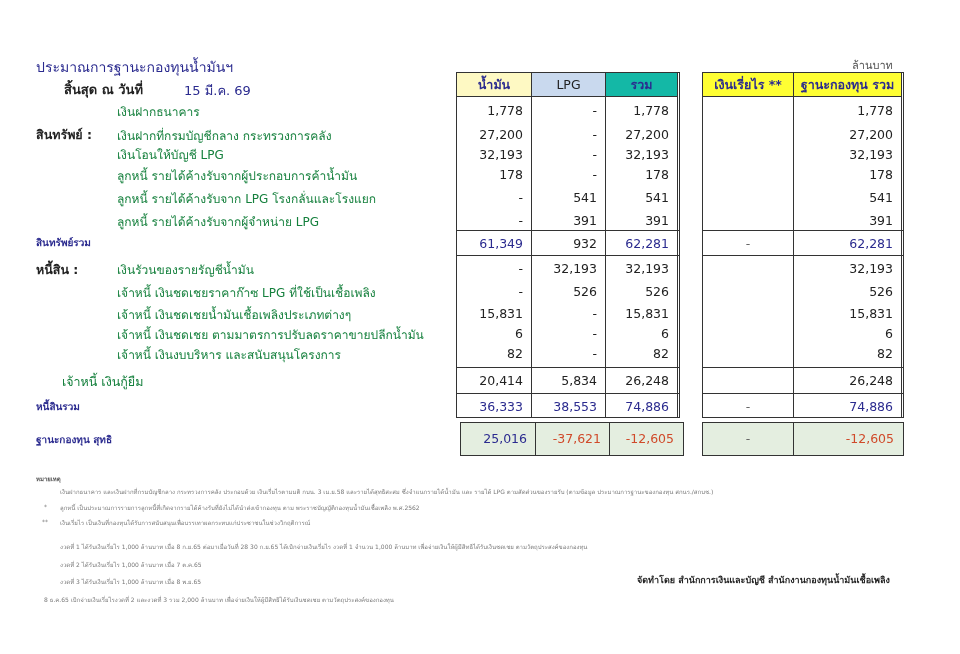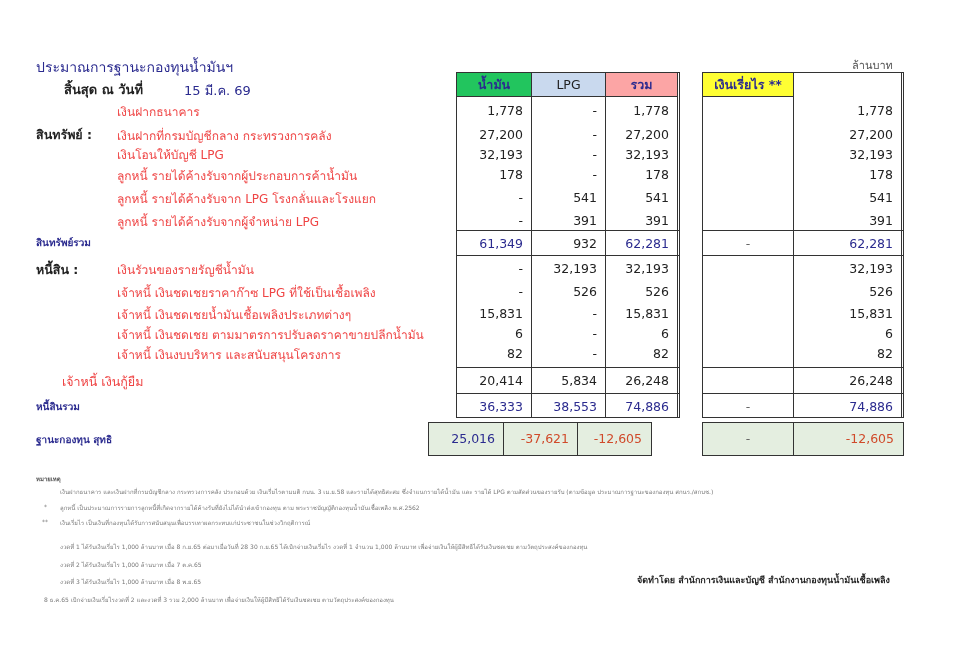--- a/index.html
+++ b/index.html
@@ -6,21 +6,21 @@
   body { width:960px; height:654px; position:relative; overflow:hidden;
          font-family:"DejaVu Sans", "Liberation Sans", sans-serif; color:#222; }
   .abs { position:absolute; }
   .title { left:36px; top:56px; font-size:14px; font-weight:normal; color:#2b2b8f; }
   .date-label { left:64px; top:79px; font-size:13px; font-weight:bold; color:#222; }
   .date-value { left:184px; top:80px; font-size:13px; color:#2b2b8f; }
   .unit { left:852px; top:56px; font-size:11px; color:#555; }
 
   .sec { font-size:12.5px; font-weight:bold; color:#222; }
   .sec-blue { font-size:10px; font-weight:bold; color:#2b2b8f; }
-  .item { font-size:12px; color:#ef4444; white-space:nowrap; }
+  .item { font-size:12px; color:#15803d; white-space:nowrap; }
 
   
   .tbl { position:absolute; border:1.5px solid #333; box-sizing:border-box; }
   .col { position:absolute; top:0; bottom:0; border-right:1px solid #333; box-sizing:border-box; }
   .col:last-child { border-right:none; }
   .hdr { position:absolute; left:0; right:0; top:0; height:24px; border-bottom:1px solid #333;
          display:flex; align-items:center; justify-content:center; font-size:12.5px; font-weight:bold; box-sizing:border-box; }
   .cell { position:absolute; right:8px; font-size:12.5px; color:#222; text-align:right; white-space:nowrap; }
   .cell.c { right:auto; left:0; width:100%; text-align:center; }
   .hline { position:absolute; left:0; right:0; border-top:1.5px solid #333; }
@@ -56,21 +56,21 @@
 <div class="abs item" style="left:117px;top:283px;">เจ้าหนี้ เงินชดเชยราคาก๊าซ LPG  ที่ใช้เป็นเชื้อเพลิง</div>
 <div class="abs item" style="left:117px;top:305px;">เจ้าหนี้ เงินชดเชยน้ำมันเชื้อเพลิงประเภทต่างๆ</div>
 <div class="abs item" style="left:117px;top:325px;">เจ้าหนี้ เงินชดเชย ตามมาตรการปรับลดราคาขายปลีกน้ำมัน</div>
 <div class="abs item" style="left:117px;top:345px;">เจ้าหนี้ เงินงบบริหาร และสนับสนุนโครงการ</div>
 <div class="abs item" style="left:62px;top:372px;font-size:12.5px;">เจ้าหนี้ เงินกู้ยืม</div>
 <div class="abs sec-blue" style="left:36px;top:399px;">หนี้สินรวม</div>
 <div class="abs sec-blue" style="left:36px;top:432px;">ฐานะกองทุน สุทธิ</div>
 
 <div class="tbl" style="left:456px;top:72px;width:224px;height:346px;">
   <div class="col" style="left:0;width:75px;">
-    <div class="hdr" style="background:#22c55e;color:#2b2b8f;">น้ำมัน</div>
+    <div class="hdr" style="background:#fef9c3;color:#2b2b8f;">น้ำมัน</div>
     <div class="cell" style="top:30px;">1,778</div>
     <div class="cell" style="top:54px;">27,200</div>
     <div class="cell" style="top:74px;">32,193</div>
     <div class="cell" style="top:94px;">178</div>
     <div class="cell" style="top:117px;">-</div>
     <div class="cell" style="top:140px;">-</div>
     <div class="cell blue" style="top:163px;">61,349</div>
     <div class="cell" style="top:188px;">-</div>
     <div class="cell" style="top:211px;">-</div>
     <div class="cell" style="top:233px;">15,831</div>
@@ -90,21 +90,21 @@
     <div class="cell" style="top:163px;">932</div>
     <div class="cell" style="top:188px;">32,193</div>
     <div class="cell" style="top:211px;">526</div>
     <div class="cell" style="top:233px;">-</div>
     <div class="cell" style="top:253px;">-</div>
     <div class="cell" style="top:273px;">-</div>
     <div class="cell" style="top:300px;">5,834</div>
     <div class="cell blue" style="top:326px;">38,553</div>
   </div>
   <div class="col" style="left:149px;width:72px;">
-    <div class="hdr" style="background:#fca5a5;color:#2b2b8f;">รวม</div>
+    <div class="hdr" style="background:#14b8a6;color:#2b2b8f;">รวม</div>
     <div class="cell" style="top:30px;">1,778</div>
     <div class="cell" style="top:54px;">27,200</div>
     <div class="cell" style="top:74px;">32,193</div>
     <div class="cell" style="top:94px;">178</div>
     <div class="cell" style="top:117px;">541</div>
     <div class="cell" style="top:140px;">391</div>
     <div class="cell blue" style="top:163px;">62,281</div>
     <div class="cell" style="top:188px;">32,193</div>
     <div class="cell" style="top:211px;">526</div>
     <div class="cell" style="top:233px;">15,831</div>
@@ -119,20 +119,21 @@
   <div class="hline" style="top:320px;border-top-width:1px;"></div>
 </div>
 
 <div class="tbl" style="left:702px;top:72px;width:202px;height:346px;">
   <div class="col" style="left:0;width:91px;">
     <div class="hdr" style="background:#ffff33;color:#2b2b8f;">เงินเรี่ยไร  **</div>
     <div class="cell c" style="top:163px;color:#666;">-</div>
     <div class="cell c" style="top:326px;color:#666;">-</div>
   </div>
   <div class="col" style="left:91px;width:108px;">
+    <div class="hdr" style="background:#ffff33;color:#2b2b8f;">ฐานะกองทุน รวม</div>
     <div class="cell" style="top:30px;">1,778</div>
     <div class="cell" style="top:54px;">27,200</div>
     <div class="cell" style="top:74px;">32,193</div>
     <div class="cell" style="top:94px;">178</div>
     <div class="cell" style="top:117px;">541</div>
     <div class="cell" style="top:140px;">391</div>
     <div class="cell blue" style="top:163px;">62,281</div>
     <div class="cell" style="top:188px;">32,193</div>
     <div class="cell" style="top:211px;">526</div>
     <div class="cell" style="top:233px;">15,831</div>
@@ -140,21 +141,21 @@
     <div class="cell" style="top:273px;">82</div>
     <div class="cell" style="top:300px;">26,248</div>
     <div class="cell blue" style="top:326px;">74,886</div>
   </div>
   <div class="hline" style="top:157px;"></div>
   <div class="hline" style="top:182px;"></div>
   <div class="hline" style="top:294px;border-top-width:1px;"></div>
   <div class="hline" style="top:320px;border-top-width:1px;"></div>
 </div>
 
-<div class="net" style="left:428px;top:422px;width:224px;height:34px;">
+<div class="net" style="left:460px;top:422px;width:224px;height:34px;">
   <div class="col" style="left:0;width:75px;">
     <div class="cell blue" style="top:8px;">25,016</div>
   </div>
   <div class="col" style="left:75px;width:74px;">
     <div class="cell red" style="top:8px;">-37,621</div>
   </div>
   <div class="col" style="left:149px;width:72px;border-right:none;">
     <div class="cell red" style="top:8px;">-12,605</div>
   </div>
 </div>

